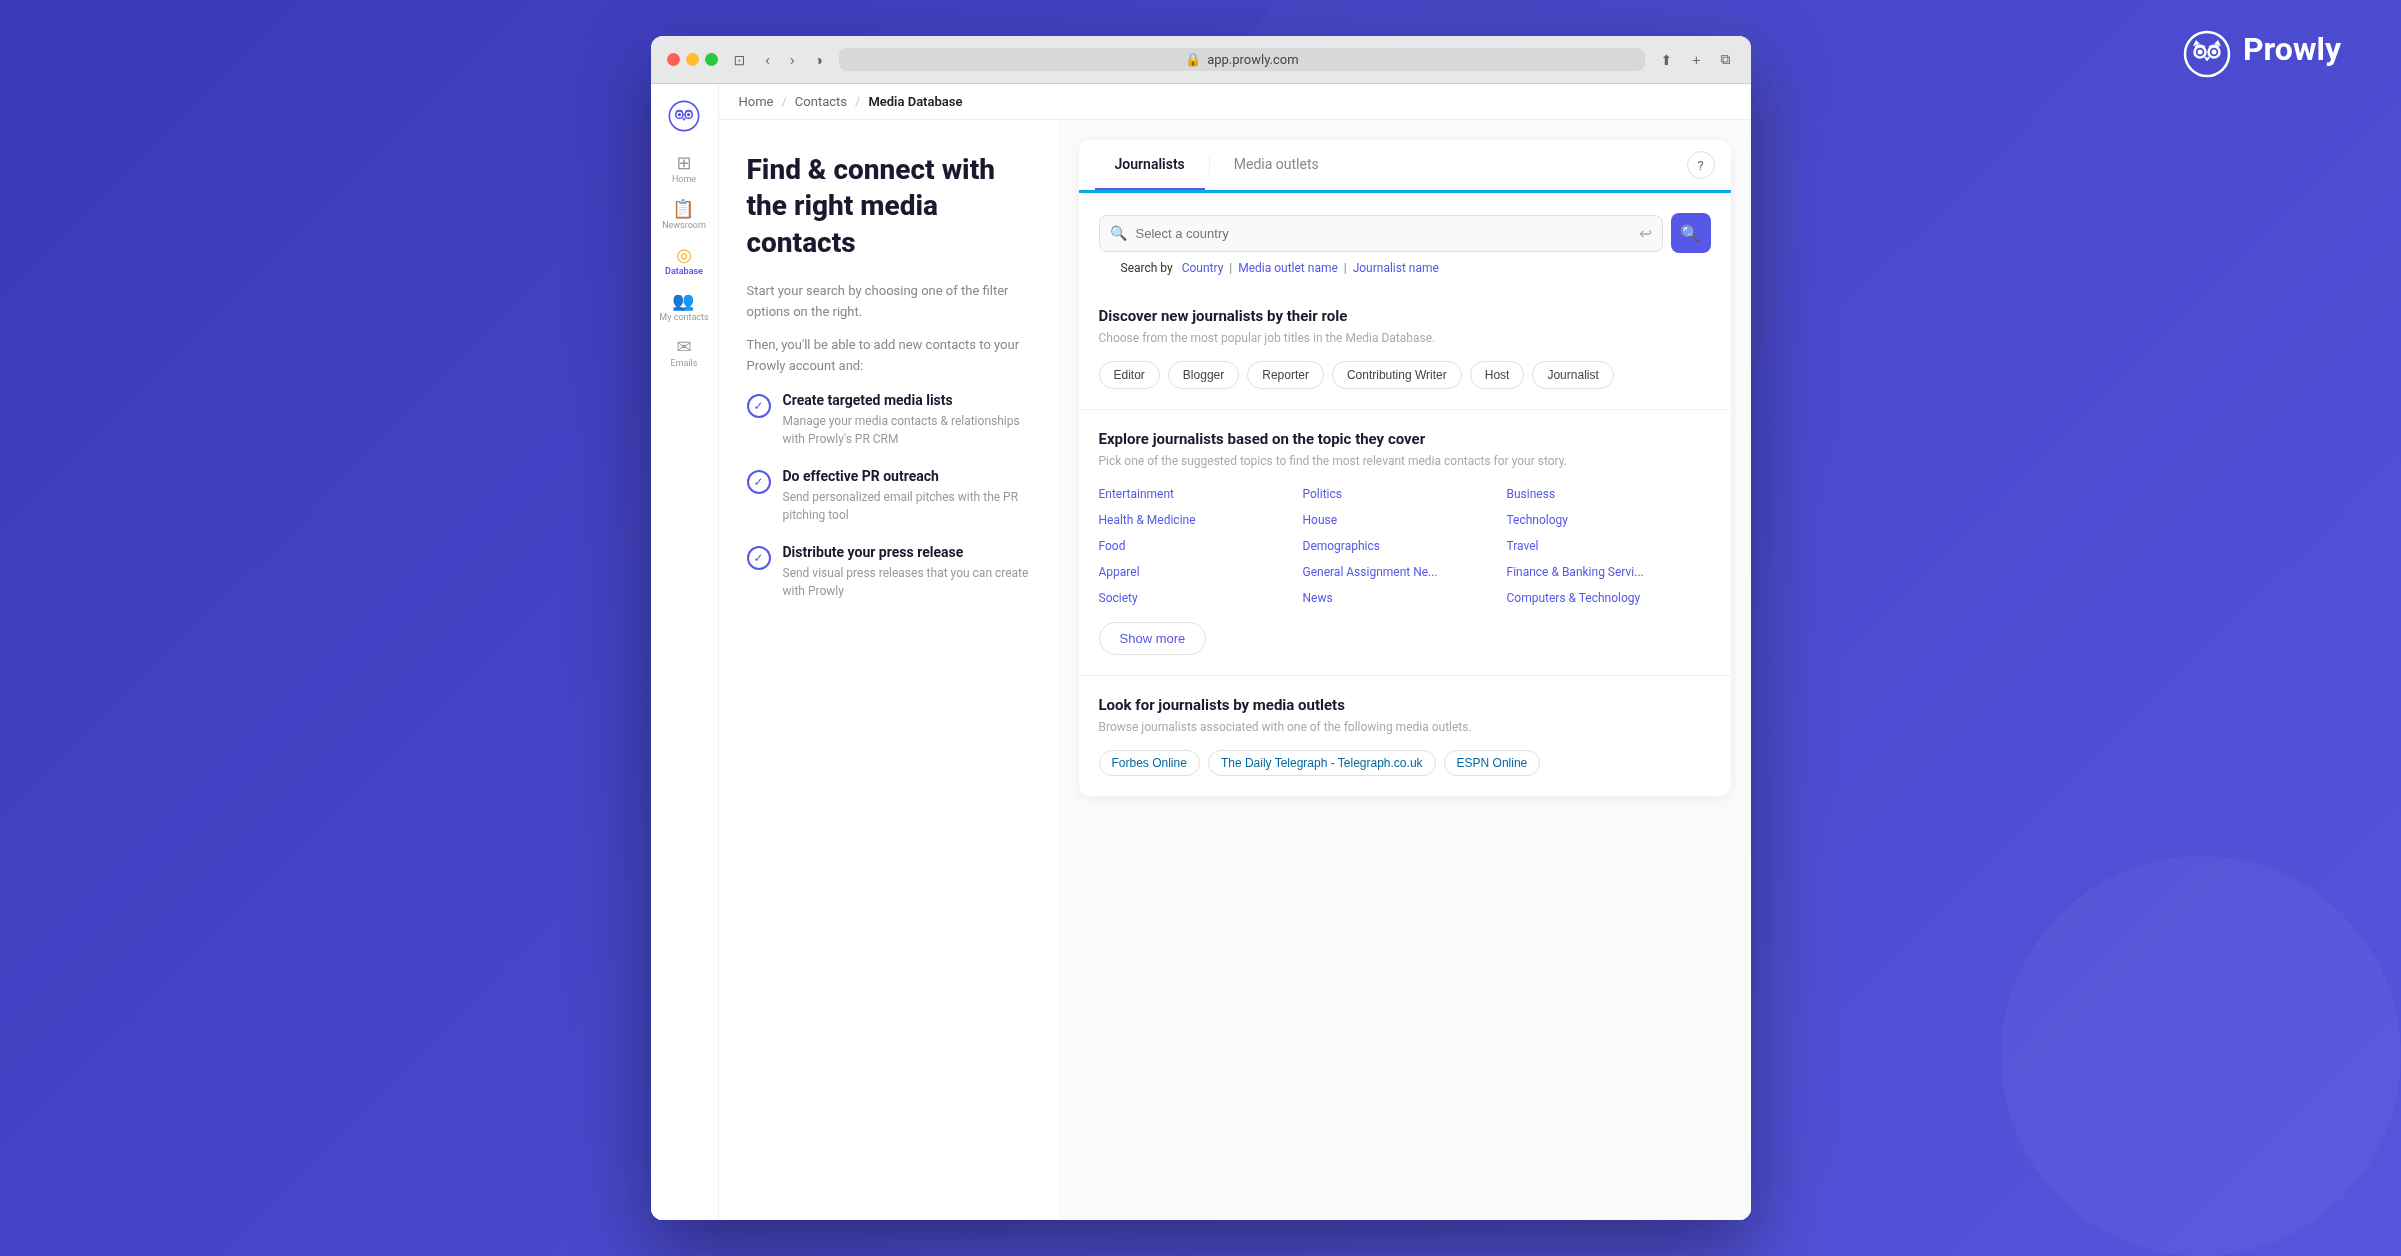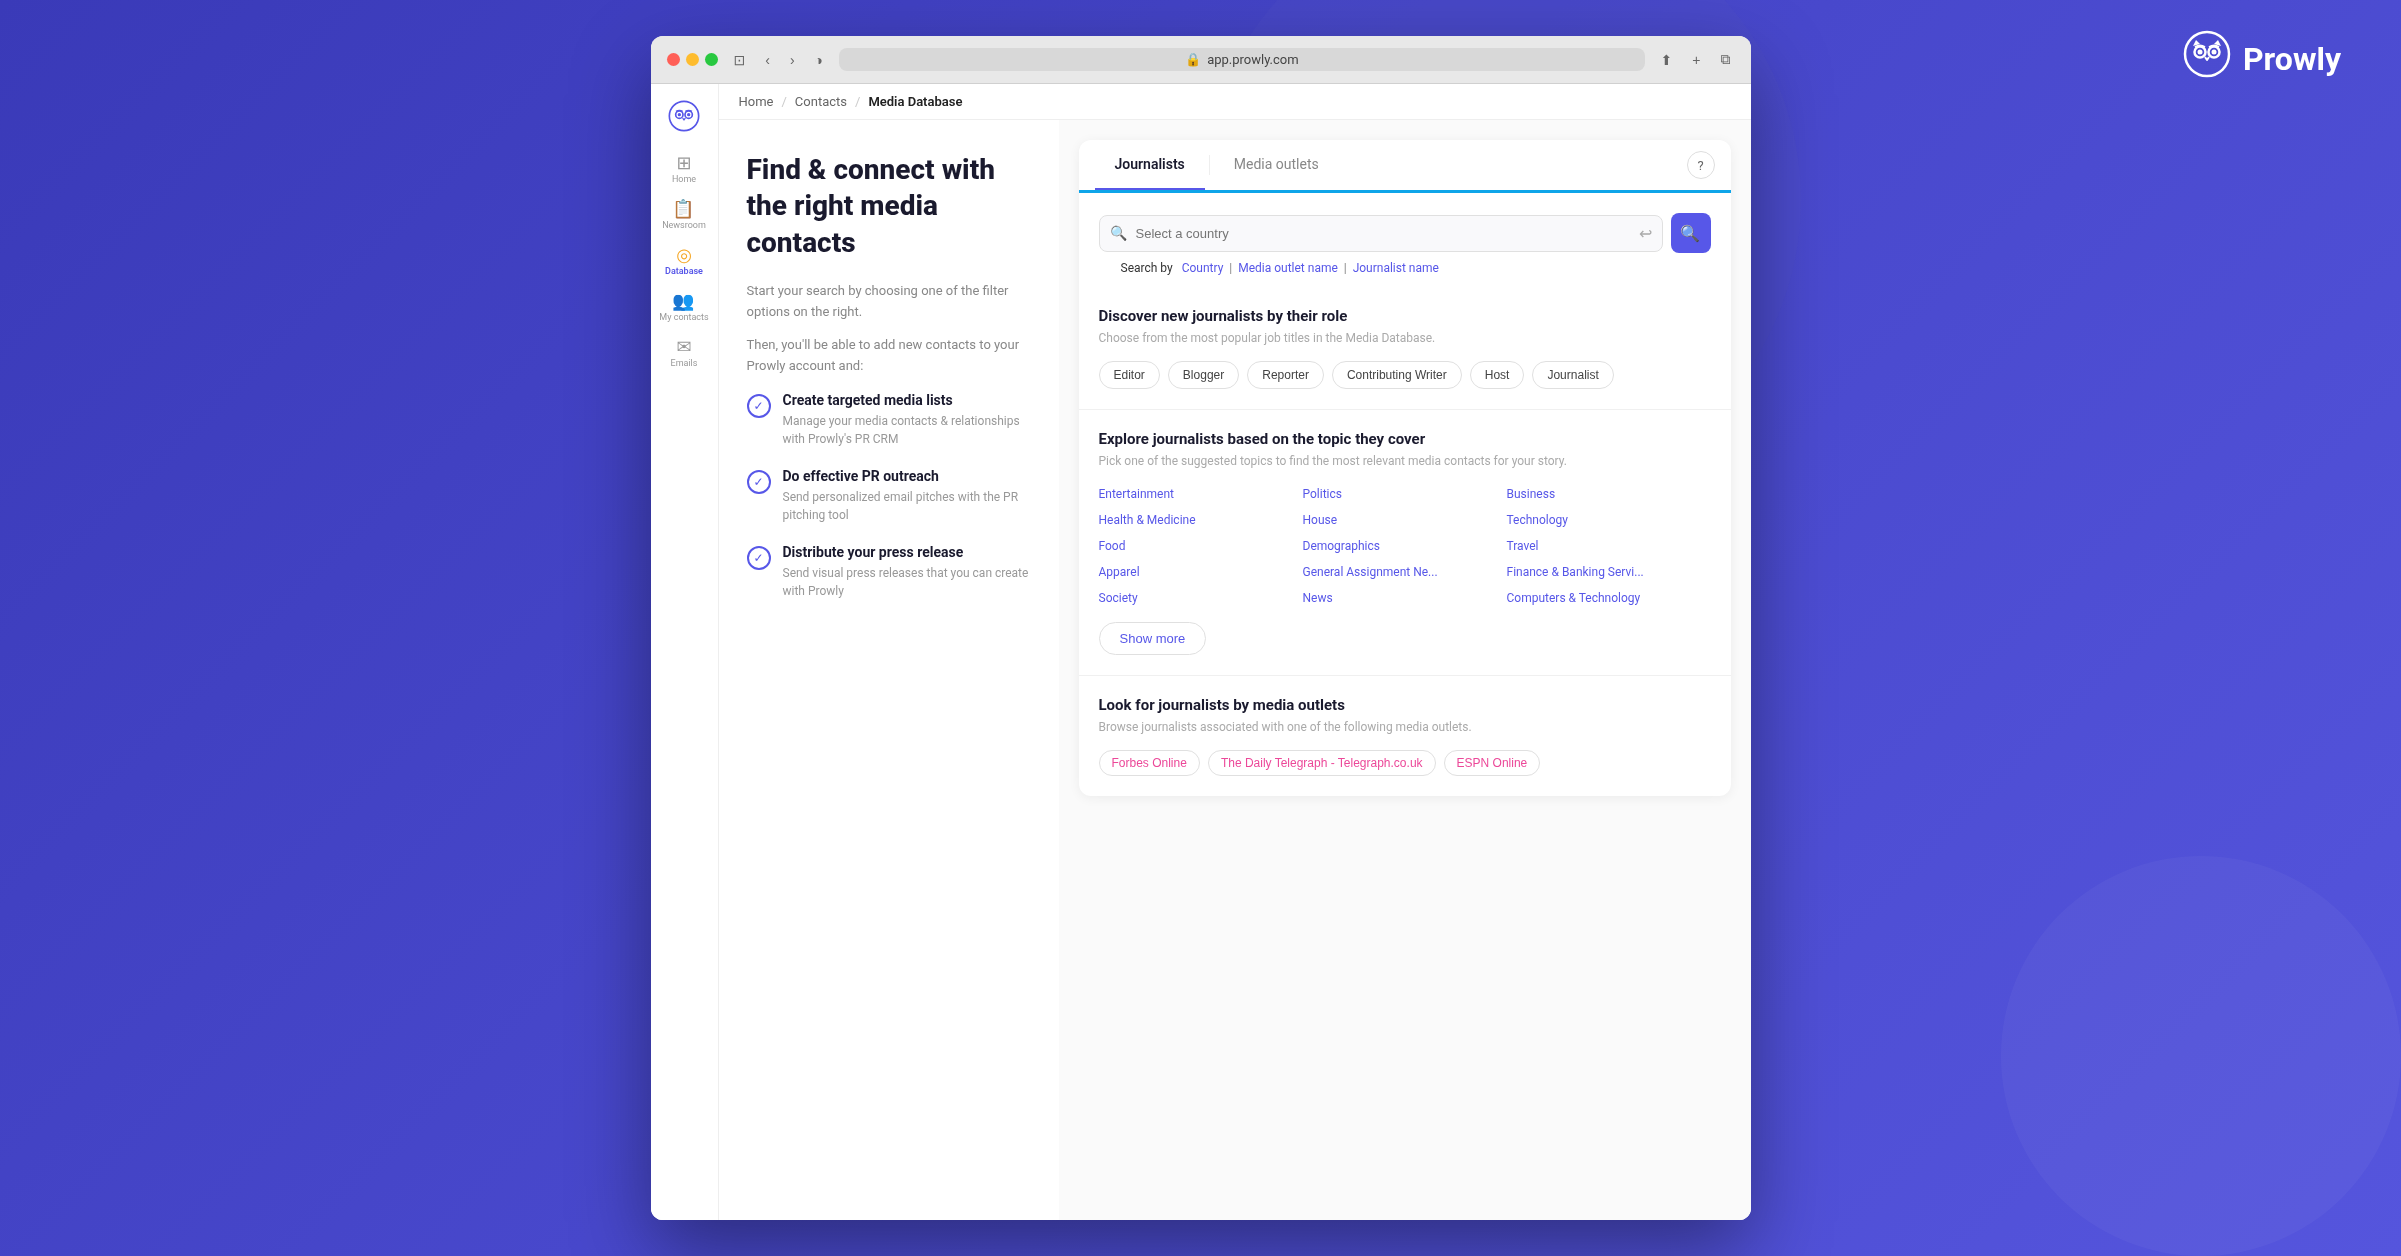--- a/index.html
+++ b/index.html
@@ -20,21 +20,21 @@
       background: linear-gradient(135deg, #3a3ab8 0%, #4848cc 50%, #5555dd 100%);
       z-index: 0;
     }
 
     
     .prowly-logo {
       position: fixed;
       top: 30px;
       right: 60px;
       display: flex;
-      align-items: flex-end;
+      align-items: flex-start;
       gap: 12px;
       color: white;
       z-index: 10;
     }
     .prowly-logo-text {
       font-size: 32px;
       font-weight: 700;
       color: white;
     }
     .prowly-owl {
@@ -431,21 +431,21 @@
     .outlet-tags-row {
       display: flex;
       flex-wrap: wrap;
       gap: 8px;
     }
     .outlet-tag {
       padding: 5px 12px;
       border: 1px solid #e0e0e0;
       border-radius: 20px;
       font-size: 12px;
-      color: #ec4899;
+      color: #0369a1;
       cursor: pointer;
       background: white;
       text-align: center;
     }
 
     
     .bg-decor {
       position: fixed;
       bottom: 0;
       right: 0;

